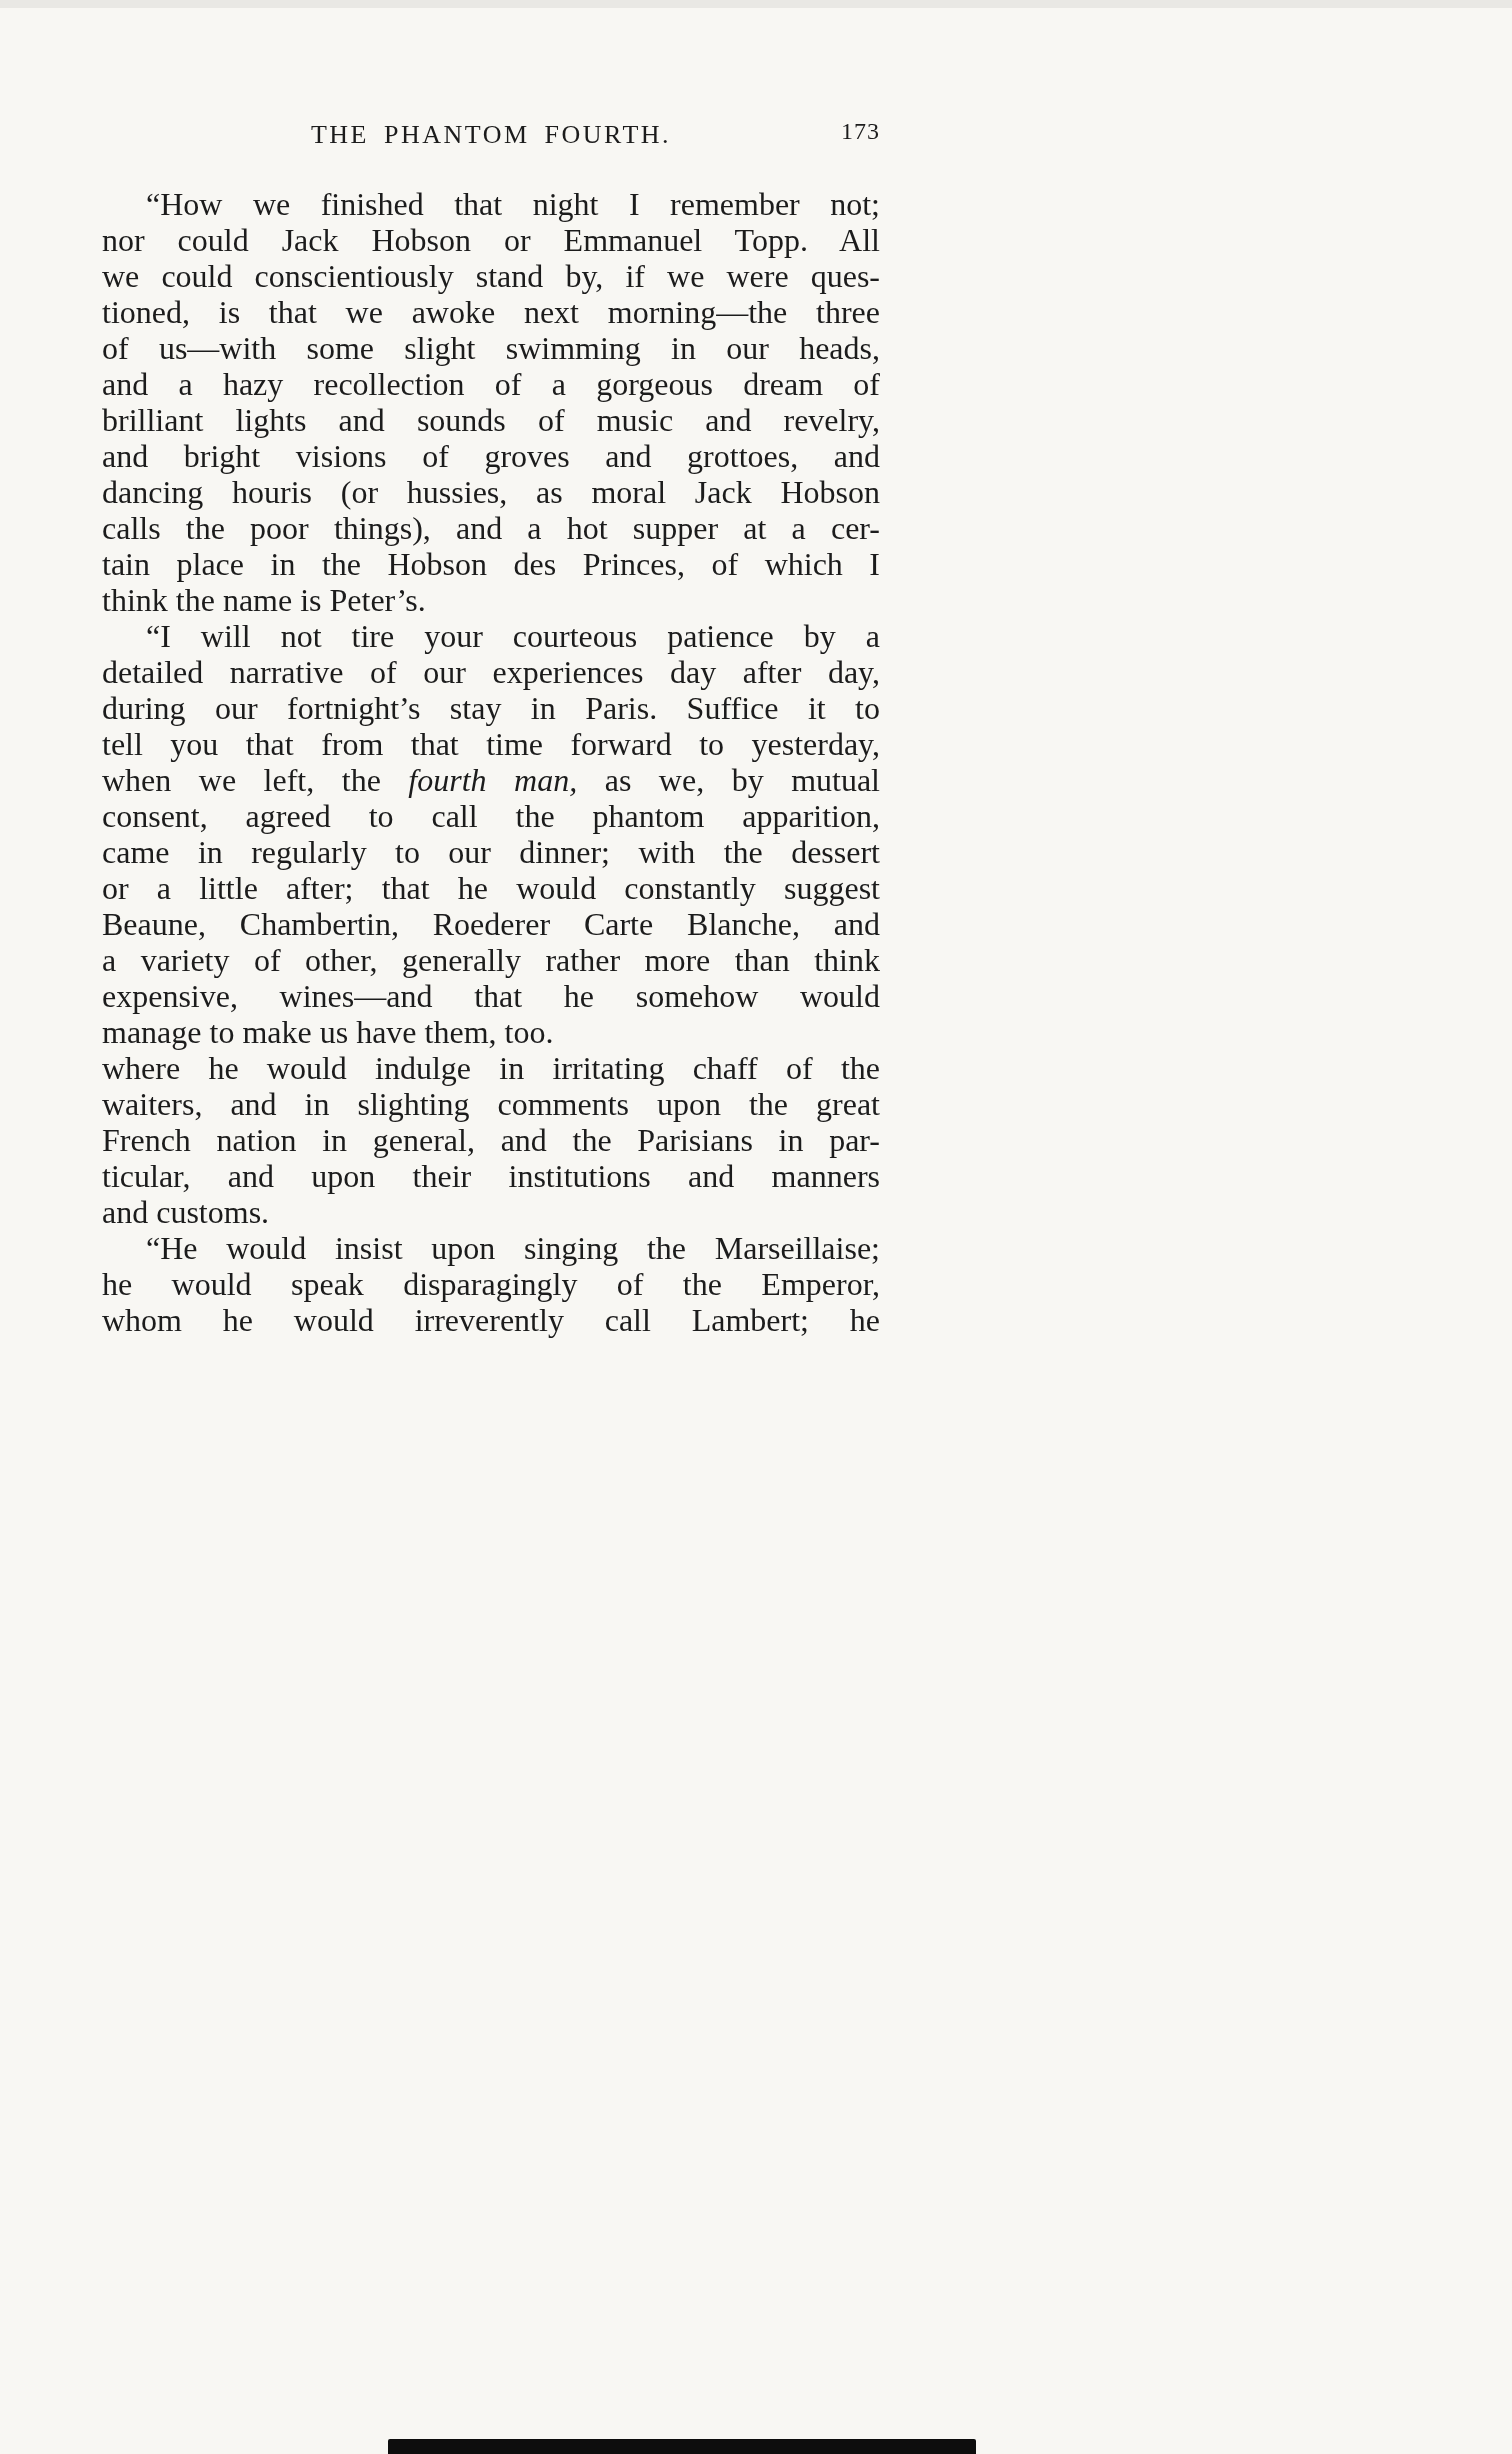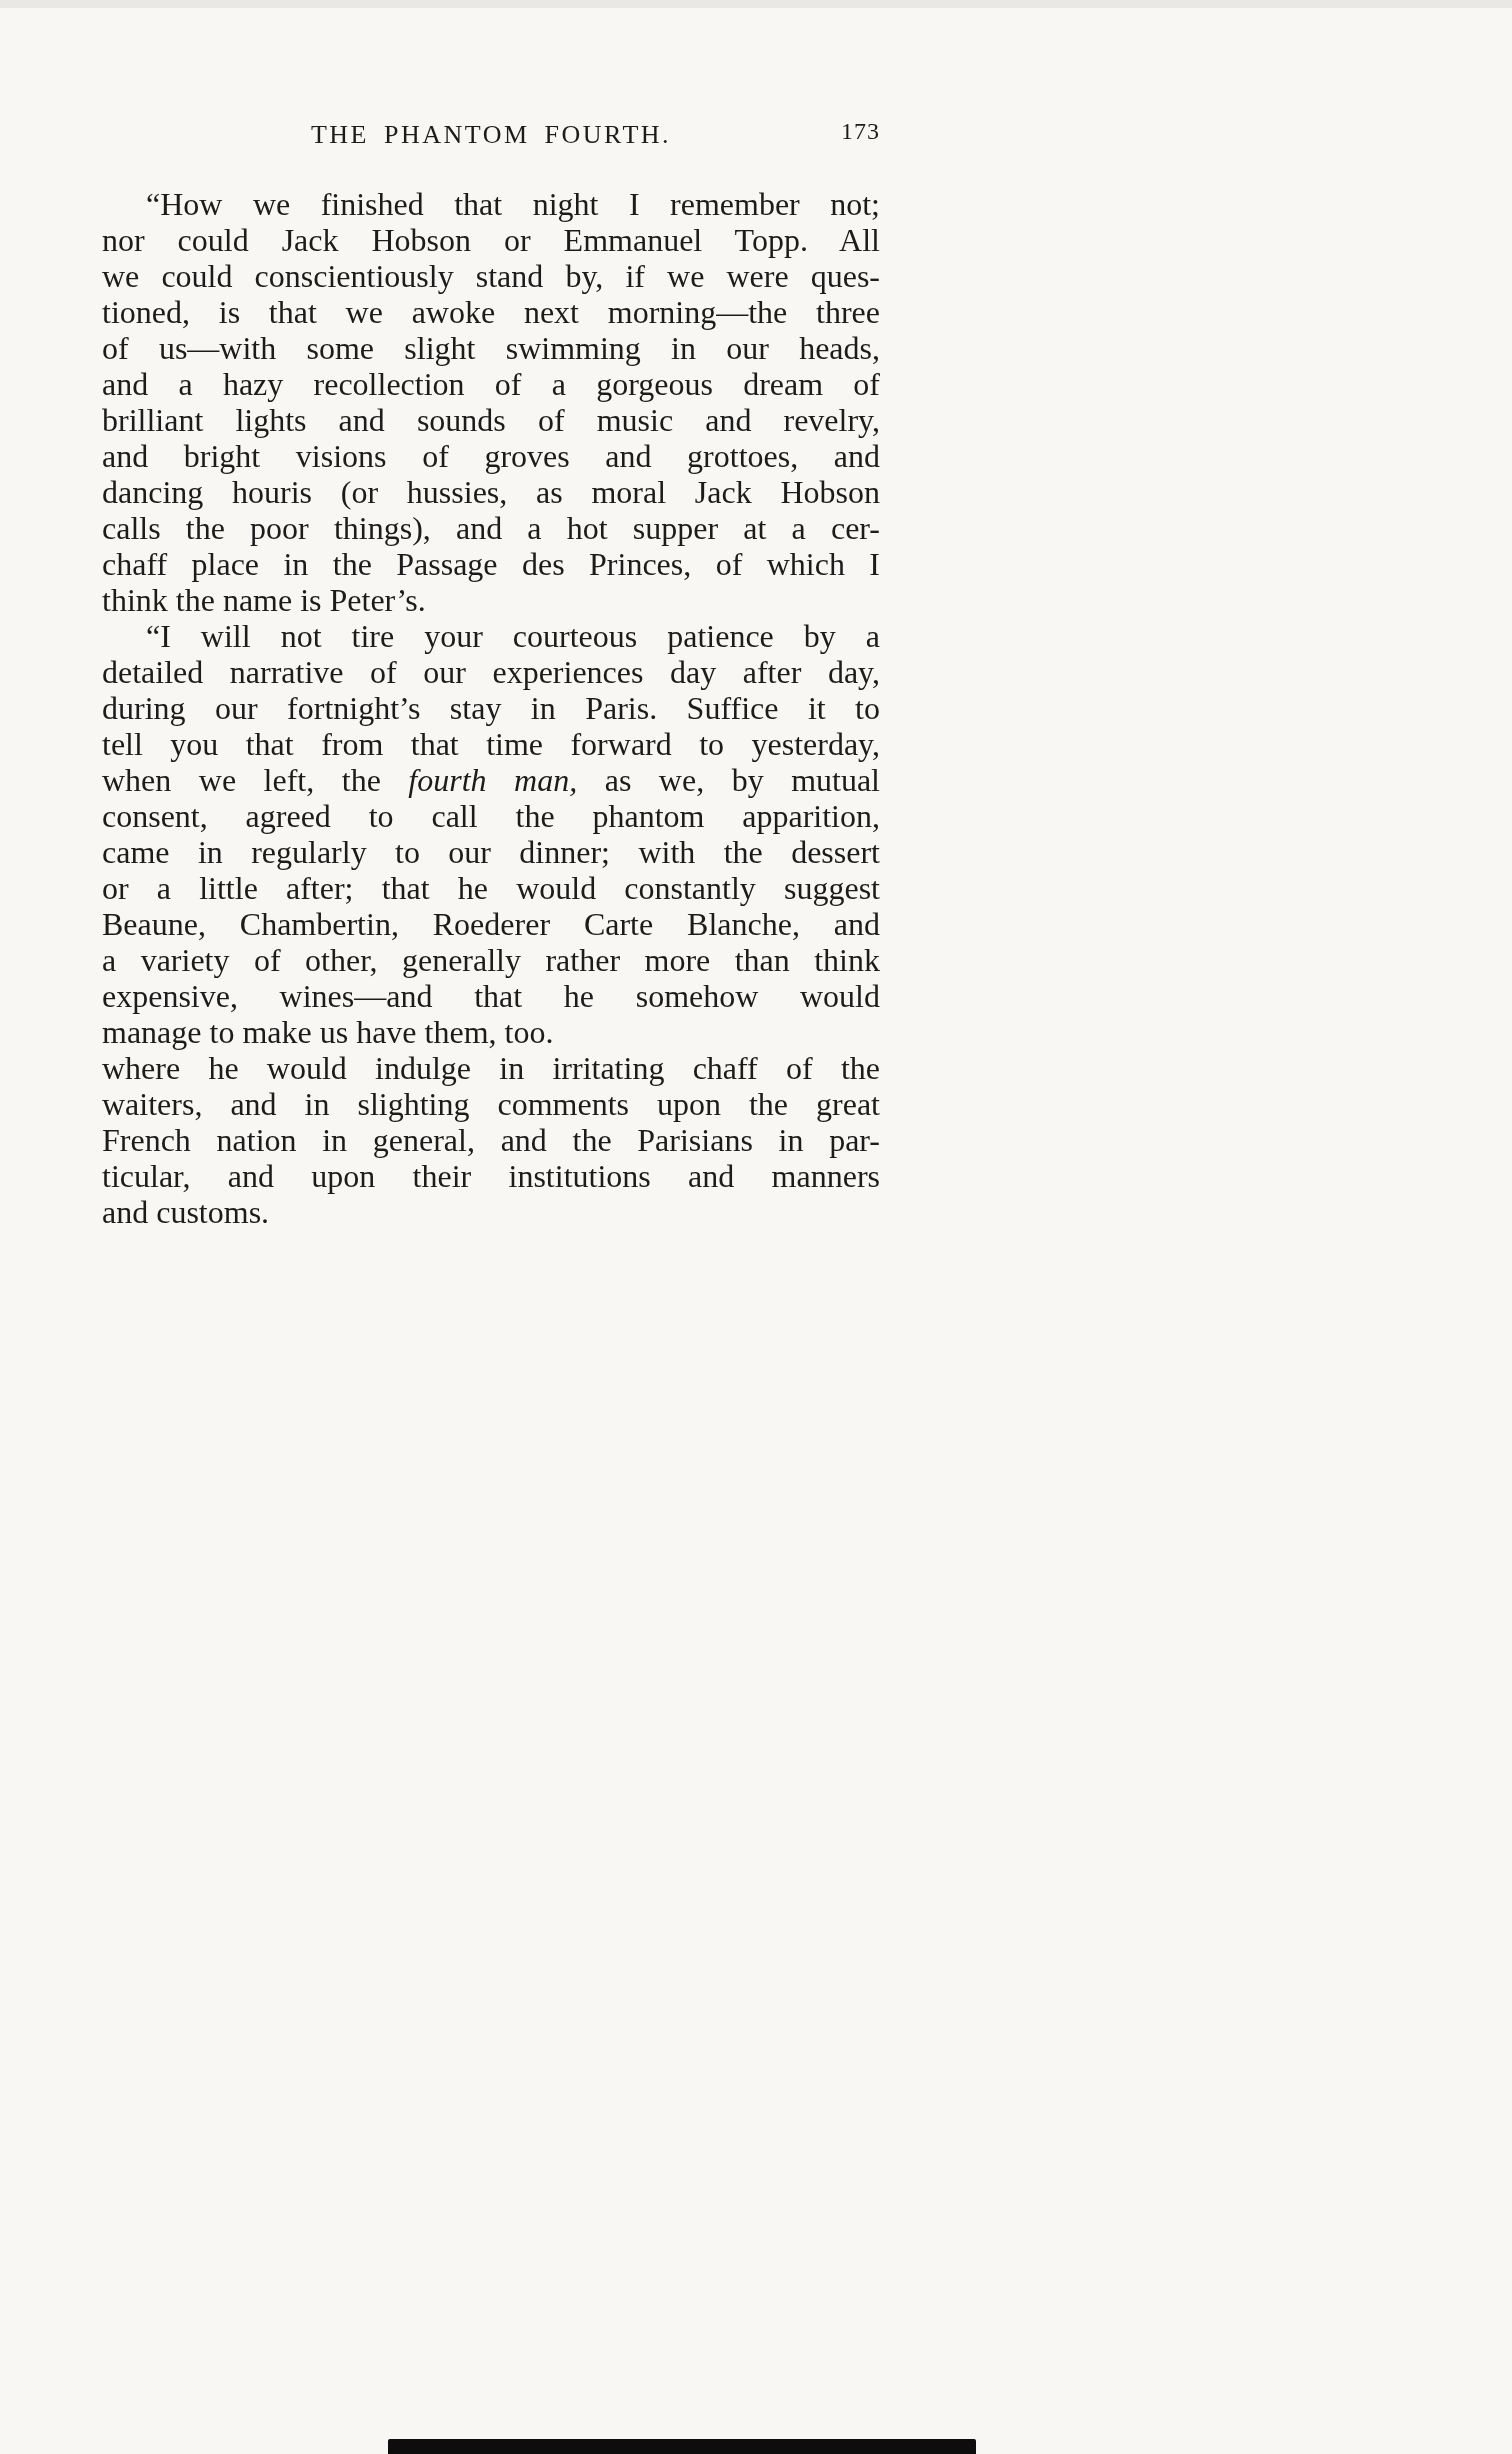--- a/index.html
+++ b/index.html
@@ -89,21 +89,21 @@
           <div class="line indent"><span>“How we finished that night I remember not;</span></div>
           <div class="line"><span>nor could Jack Hobson or Emmanuel Topp. All</span></div>
           <div class="line"><span>we could conscientiously stand by, if we were ques-</span></div>
           <div class="line"><span>tioned, is that we awoke next morning—the three</span></div>
           <div class="line"><span>of us—with some slight swimming in our heads,</span></div>
           <div class="line"><span>and a hazy recollection of a gorgeous dream of</span></div>
           <div class="line"><span>brilliant lights and sounds of music and revelry,</span></div>
           <div class="line"><span>and bright visions of groves and grottoes, and</span></div>
           <div class="line"><span>dancing houris (or hussies, as moral Jack Hobson</span></div>
           <div class="line"><span>calls the poor things), and a hot supper at a cer-</span></div>
-          <div class="line"><span>chaff place in the Passage des Princes, of which I</span></div>
+          <div class="line"><span>tain place in the Hobson des Princes, of which I</span></div>
           <div class="line no-justify"><span>think the name is Peter’s.</span></div>
         </div>
         <div class="paragraph">
           <div class="line indent"><span>“I will not tire your courteous patience by a</span></div>
           <div class="line"><span>detailed narrative of our experiences day after day,</span></div>
           <div class="line"><span>during our fortnight’s stay in Paris. Suffice it to</span></div>
           <div class="line"><span>tell you that from that time forward to yesterday,</span></div>
           <div class="line"><span>when we left, the </span><span class="italic">fourth man,</span><span> as we, by mutual</span></div>
           <div class="line"><span>consent, agreed to call the phantom apparition,</span></div>
           <div class="line"><span>came in regularly to our dinner; with the dessert</span></div>
@@ -113,16 +113,21 @@
           <div class="line"><span>expensive, wines—and that he somehow would</span></div>
           <div class="line no-justify"><span>manage to make us have them, too.</span></div>
         </div>
         <div class="paragraph">
           <div class="line"><span>where he would indulge in irritating chaff of the</span></div>
           <div class="line"><span>waiters, and in slighting comments upon the great</span></div>
           <div class="line"><span>French nation in general, and the Parisians in par-</span></div>
           <div class="line"><span>ticular, and upon their institutions and manners</span></div>
           <div class="line no-justify"><span>and customs.</span></div>
         </div>
+        <div class="paragraph">
+          <div class="line indent"><span>“He would insist upon singing the Marseillaise;</span></div>
+          <div class="line"><span>he would speak disparagingly of the Emperor,</span></div>
+          <div class="line"><span>whom he would irreverently call Lambert; he</span></div>
+        </div>
       </div>
   </div>
   <div class="scan-artifact-bar"></div>
 </div>
 
 </body></html>

